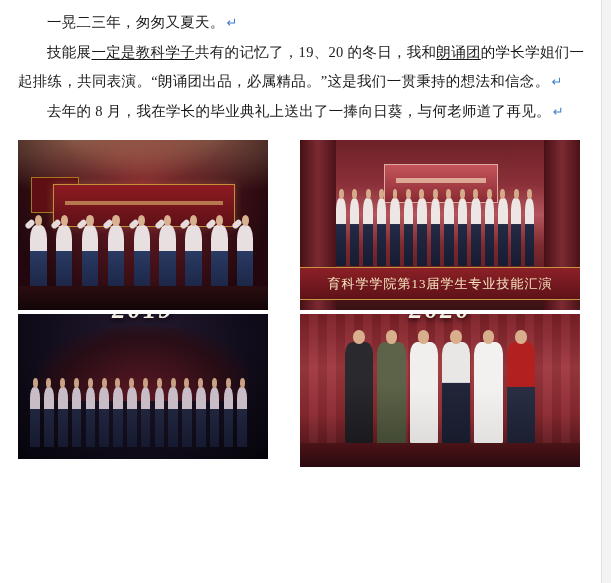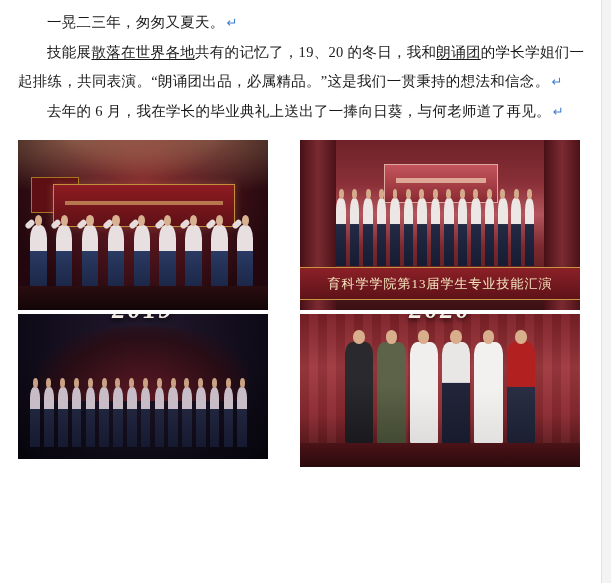--- a/index.html
+++ b/index.html
@@ -227,25 +227,25 @@
 
 <div class="page">
 
   <div class="doc-body">
 
     <p class="para">
       <span>一晃二三年，匆匆又夏天。</span><span class="pilcrow">↵</span>
     </p>
 
     <p class="para">
-      <span>技能展</span><span class="u-line">散落在世界各地</span><span>共有的记忆了，19、20 的冬日，我和</span><span class="u-line">朗诵团</span><span>的学长学姐们一起排练，共同表演。“朗诵团出品，必属精品。”这是我们一贯秉持的想法和信念。</span><span class="pilcrow">↵</span>
+      <span>技能展</span><span class="u-line">一定是教科学子</span><span>共有的记忆了，19、20 的冬日，我和</span><span class="u-line">朗诵团</span><span>的学长学姐们一起排练，共同表演。“朗诵团出品，必属精品。”这是我们一贯秉持的想法和信念。</span><span class="pilcrow">↵</span>
     </p>
 
     <p class="para">
-      <span>去年的 6 月，我在学长的毕业典礼上送出了一捧向日葵，与何老师道了再见。</span><span class="pilcrow">↵</span>
+      <span>去年的 8 月，我在学长的毕业典礼上送出了一捧向日葵，与何老师道了再见。</span><span class="pilcrow">↵</span>
     </p>
 
 
 
   </div>
 
   <div class="images-row">
 
     <div class="photo-col">
 

